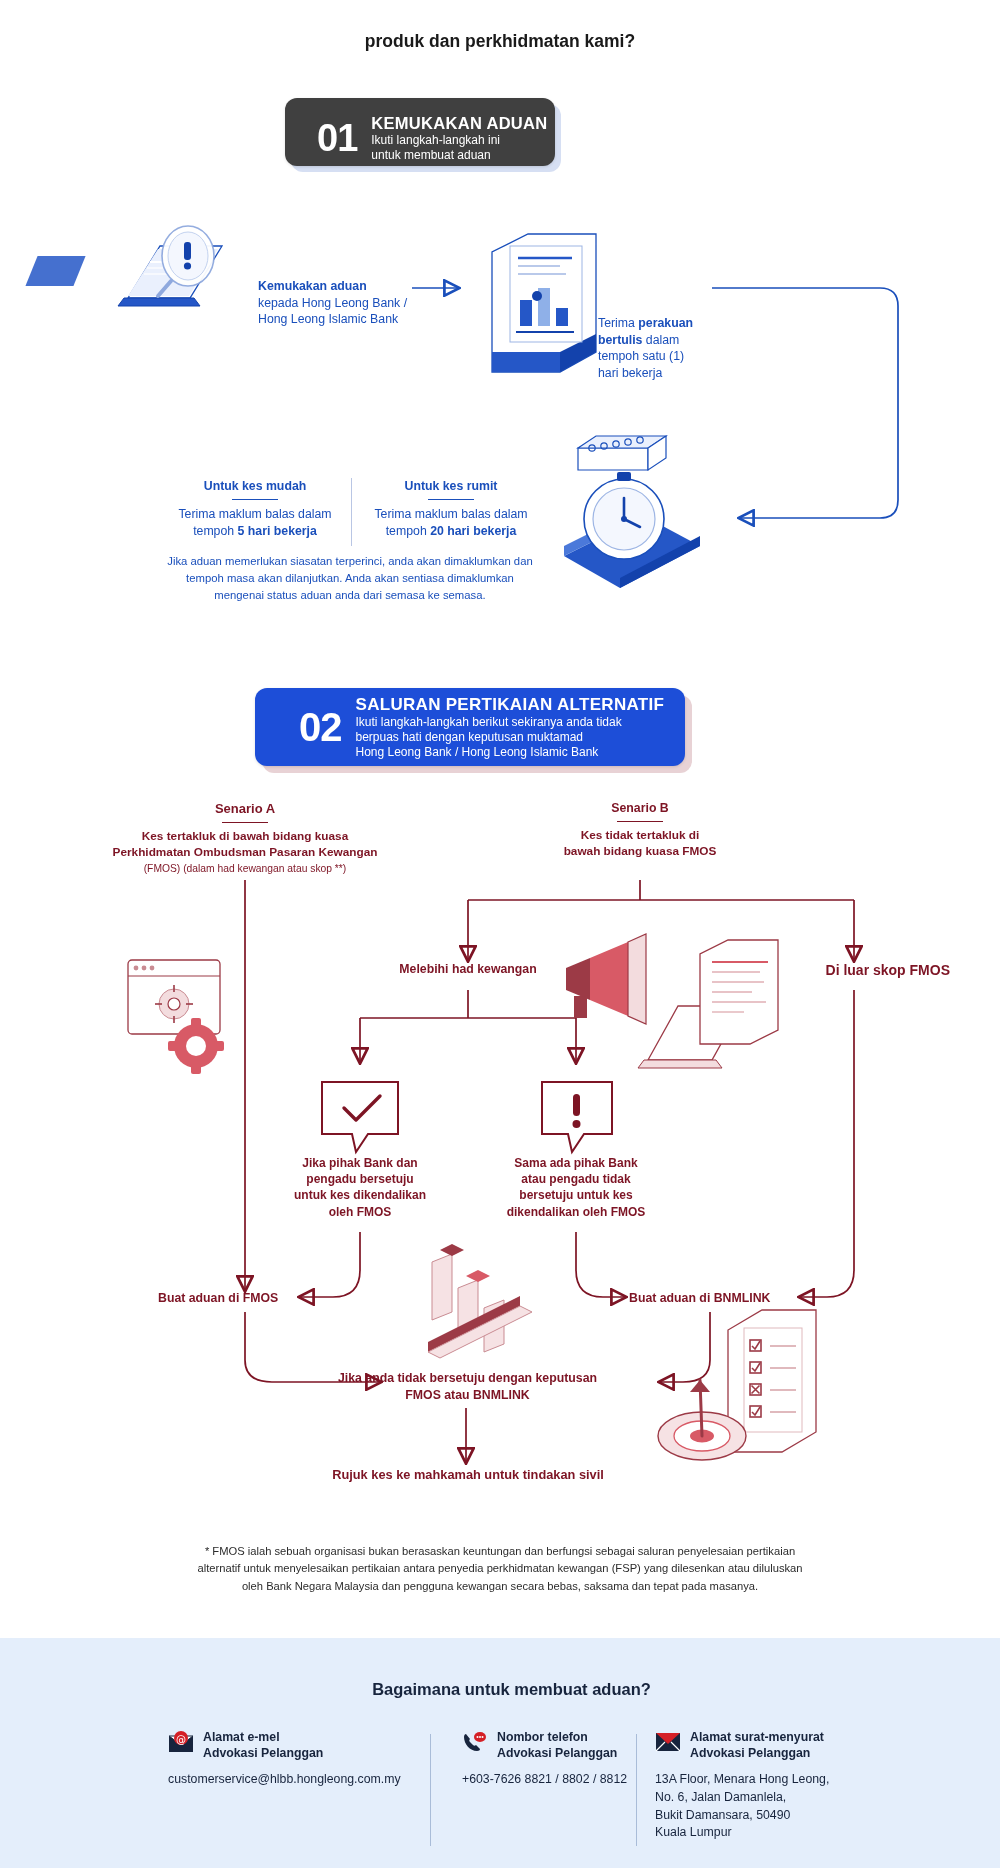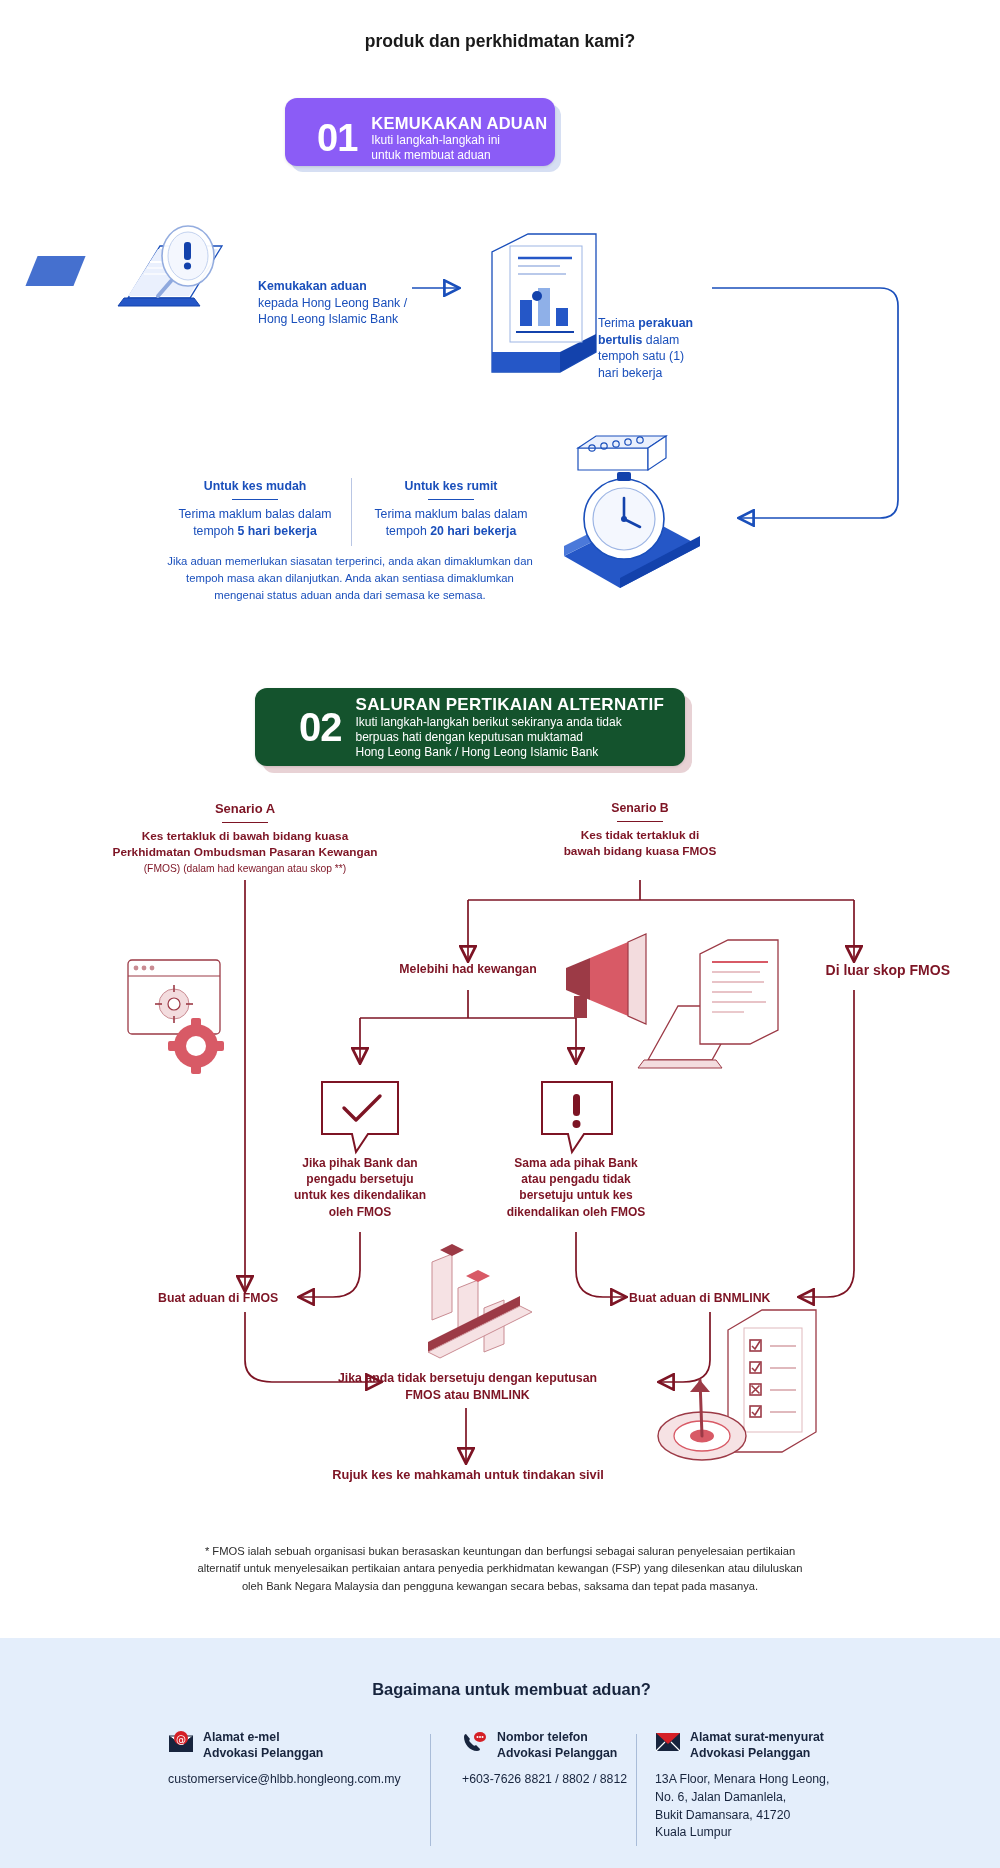--- a/index.html
+++ b/index.html
@@ -26,23 +26,23 @@
     color: #ffffff; box-shadow: 0 1px 3px rgba(0,0,0,.12);
   }
   .banner .num {
     font-size: 40px; font-weight: bold; letter-spacing: -1px;
     line-height: 1; margin-right: 14px; flex: 0 0 auto;
   }
   .banner .txt { line-height: 1.22; }
   .banner .htitle { font-size: 16.5px; font-weight: bold; letter-spacing: .3px; }
   .banner .hsub { font-size: 12px; font-weight: normal; }
 
-  #banner1 { top: 98px; left: 285px; width: 270px; height: 68px; background: #8b5cf6; padding: 12px 0 0 32px; }
+  #banner1 { top: 98px; left: 285px; width: 270px; height: 68px; background: #404040; padding: 12px 0 0 32px; }
   #banner1 .num { font-size: 38px; }
-  #banner2 { top: 688px; left: 255px; width: 430px; height: 78px; background: #14532d; padding: 0 0 0 44px; }
+  #banner2 { top: 688px; left: 255px; width: 430px; height: 78px; background: #1d4ed8; padding: 0 0 0 44px; }
   #banner2 .htitle { font-size: 17px; }
 
   .banner-shadow {
     position: absolute; border-radius: 12px; z-index: -1;
   }
   #banner1sh { top: 104px; left: 291px; width: 270px; height: 68px; background: #d6dff3; }
   #banner2sh { top: 695px; left: 262px; width: 430px; height: 78px; background: #e8d2d5; }
 
   
   .tx { position: absolute; line-height: 1.35; }
@@ -438,19 +438,19 @@
           </svg>
         </span>
         <span class="flabel">
           <span>Alamat surat-menyurat</span><br>
           <span>Advokasi Pelanggan</span>
         </span>
       </div>
       <div class="fbody">
         <span>13A Floor, Menara Hong Leong,</span><br>
         <span>No. 6, Jalan Damanlela,</span><br>
-        <span>Bukit Damansara, 41720</span><br>
+        <span>Bukit Damansara, 50490</span><br>
         <span>Kuala Lumpur</span>
       </div>
     </div>
   </div>
 
 </div>
 
 </body></html>

